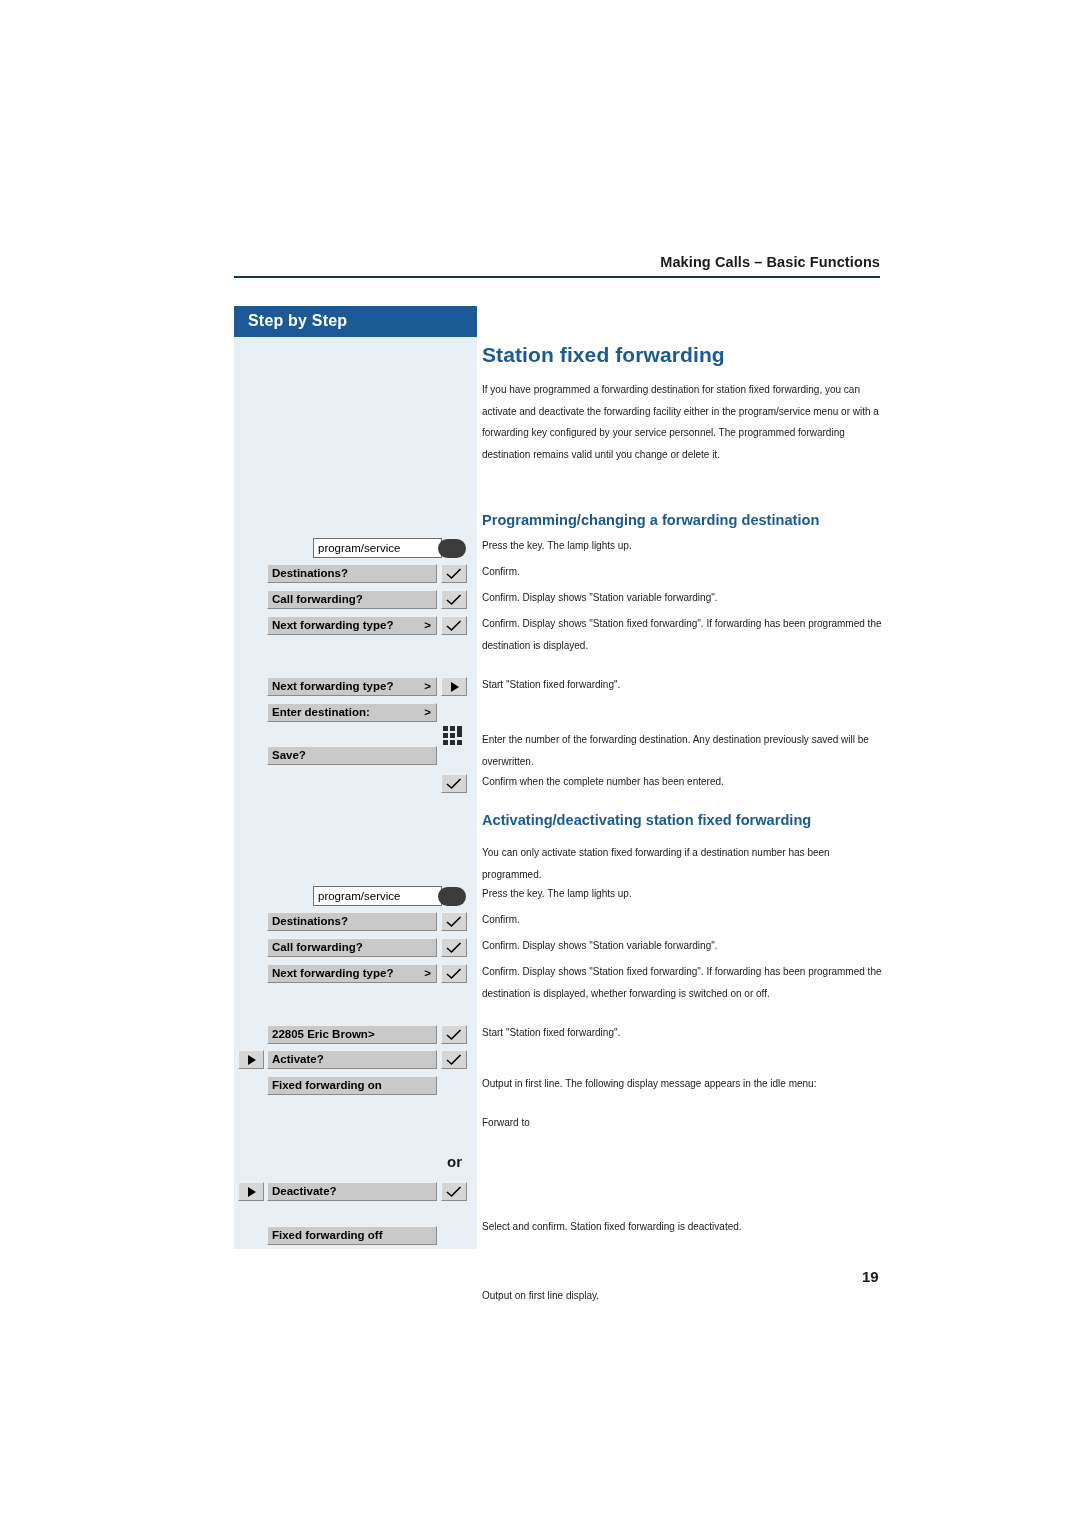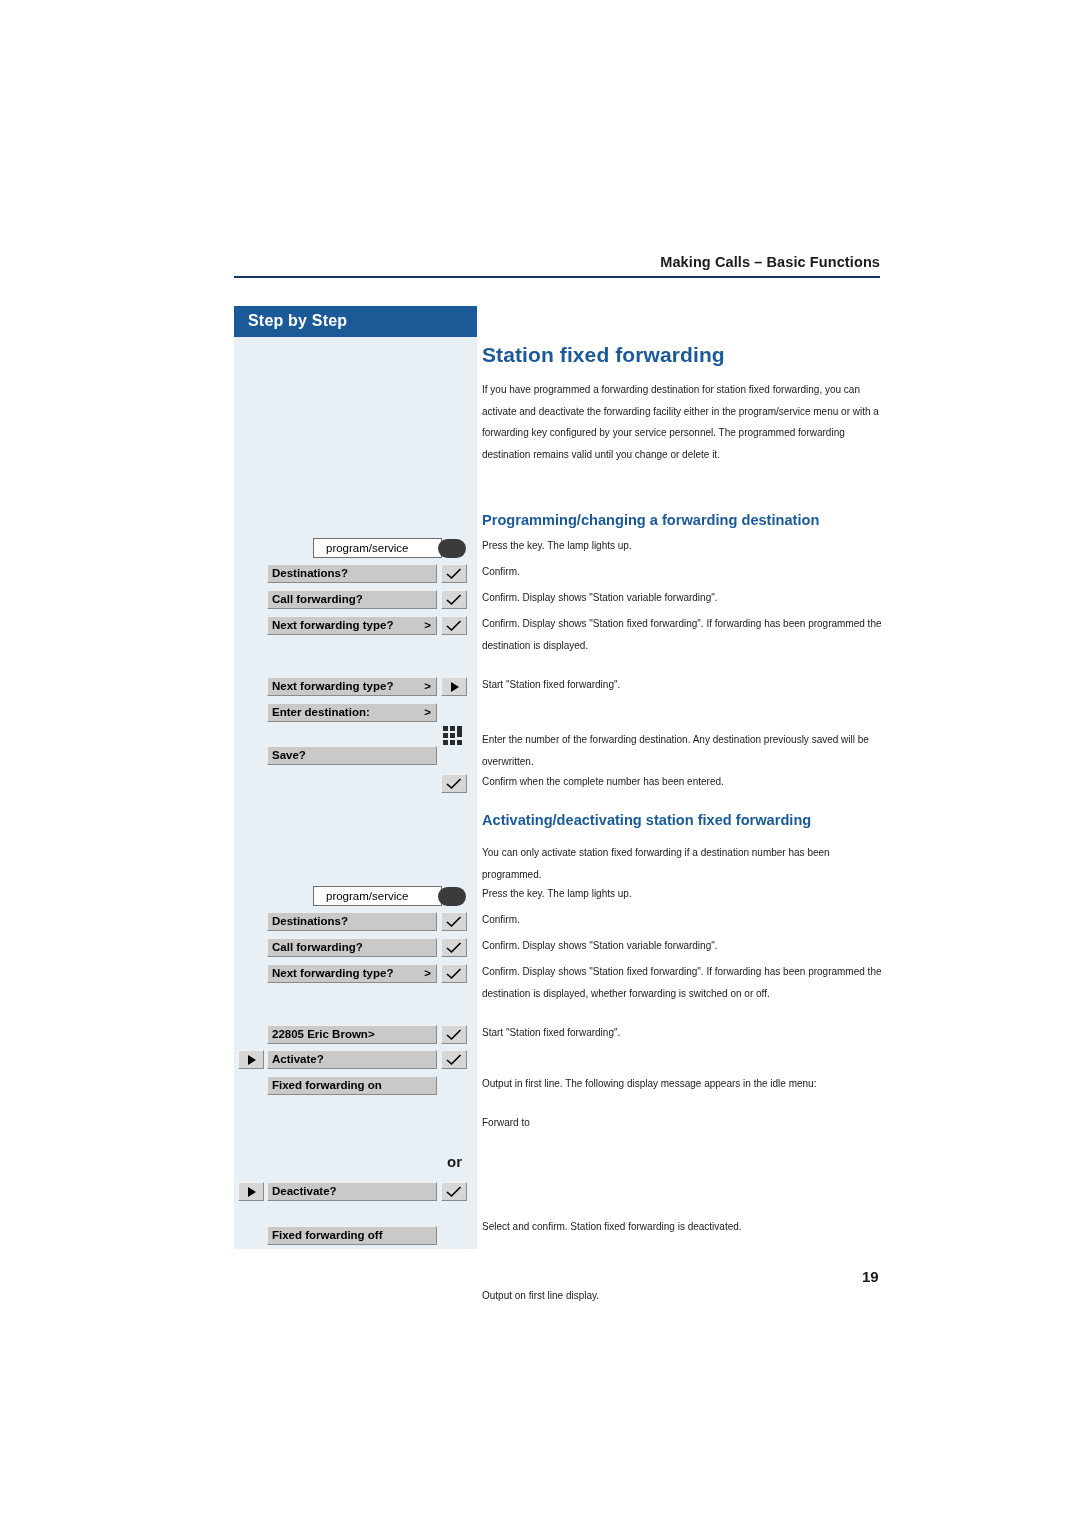--- a/index.html
+++ b/index.html
@@ -139,21 +139,21 @@
   .progkey {
     position: absolute;
     width: 129px;
     height: 20px;
     background: #ffffff;
     border: 1px solid #6e6e6e;
     box-sizing: border-box;
     font-size: 11.5px;
     color: #000000;
     line-height: 18px;
-    padding-left: 12px;
+    padding-left: 4px;
   }
   .progkey-lamp {
     position: absolute;
     width: 28px;
     height: 19px;
     border-radius: 10px;
     background: #3b3b3b;
   }
 
   

